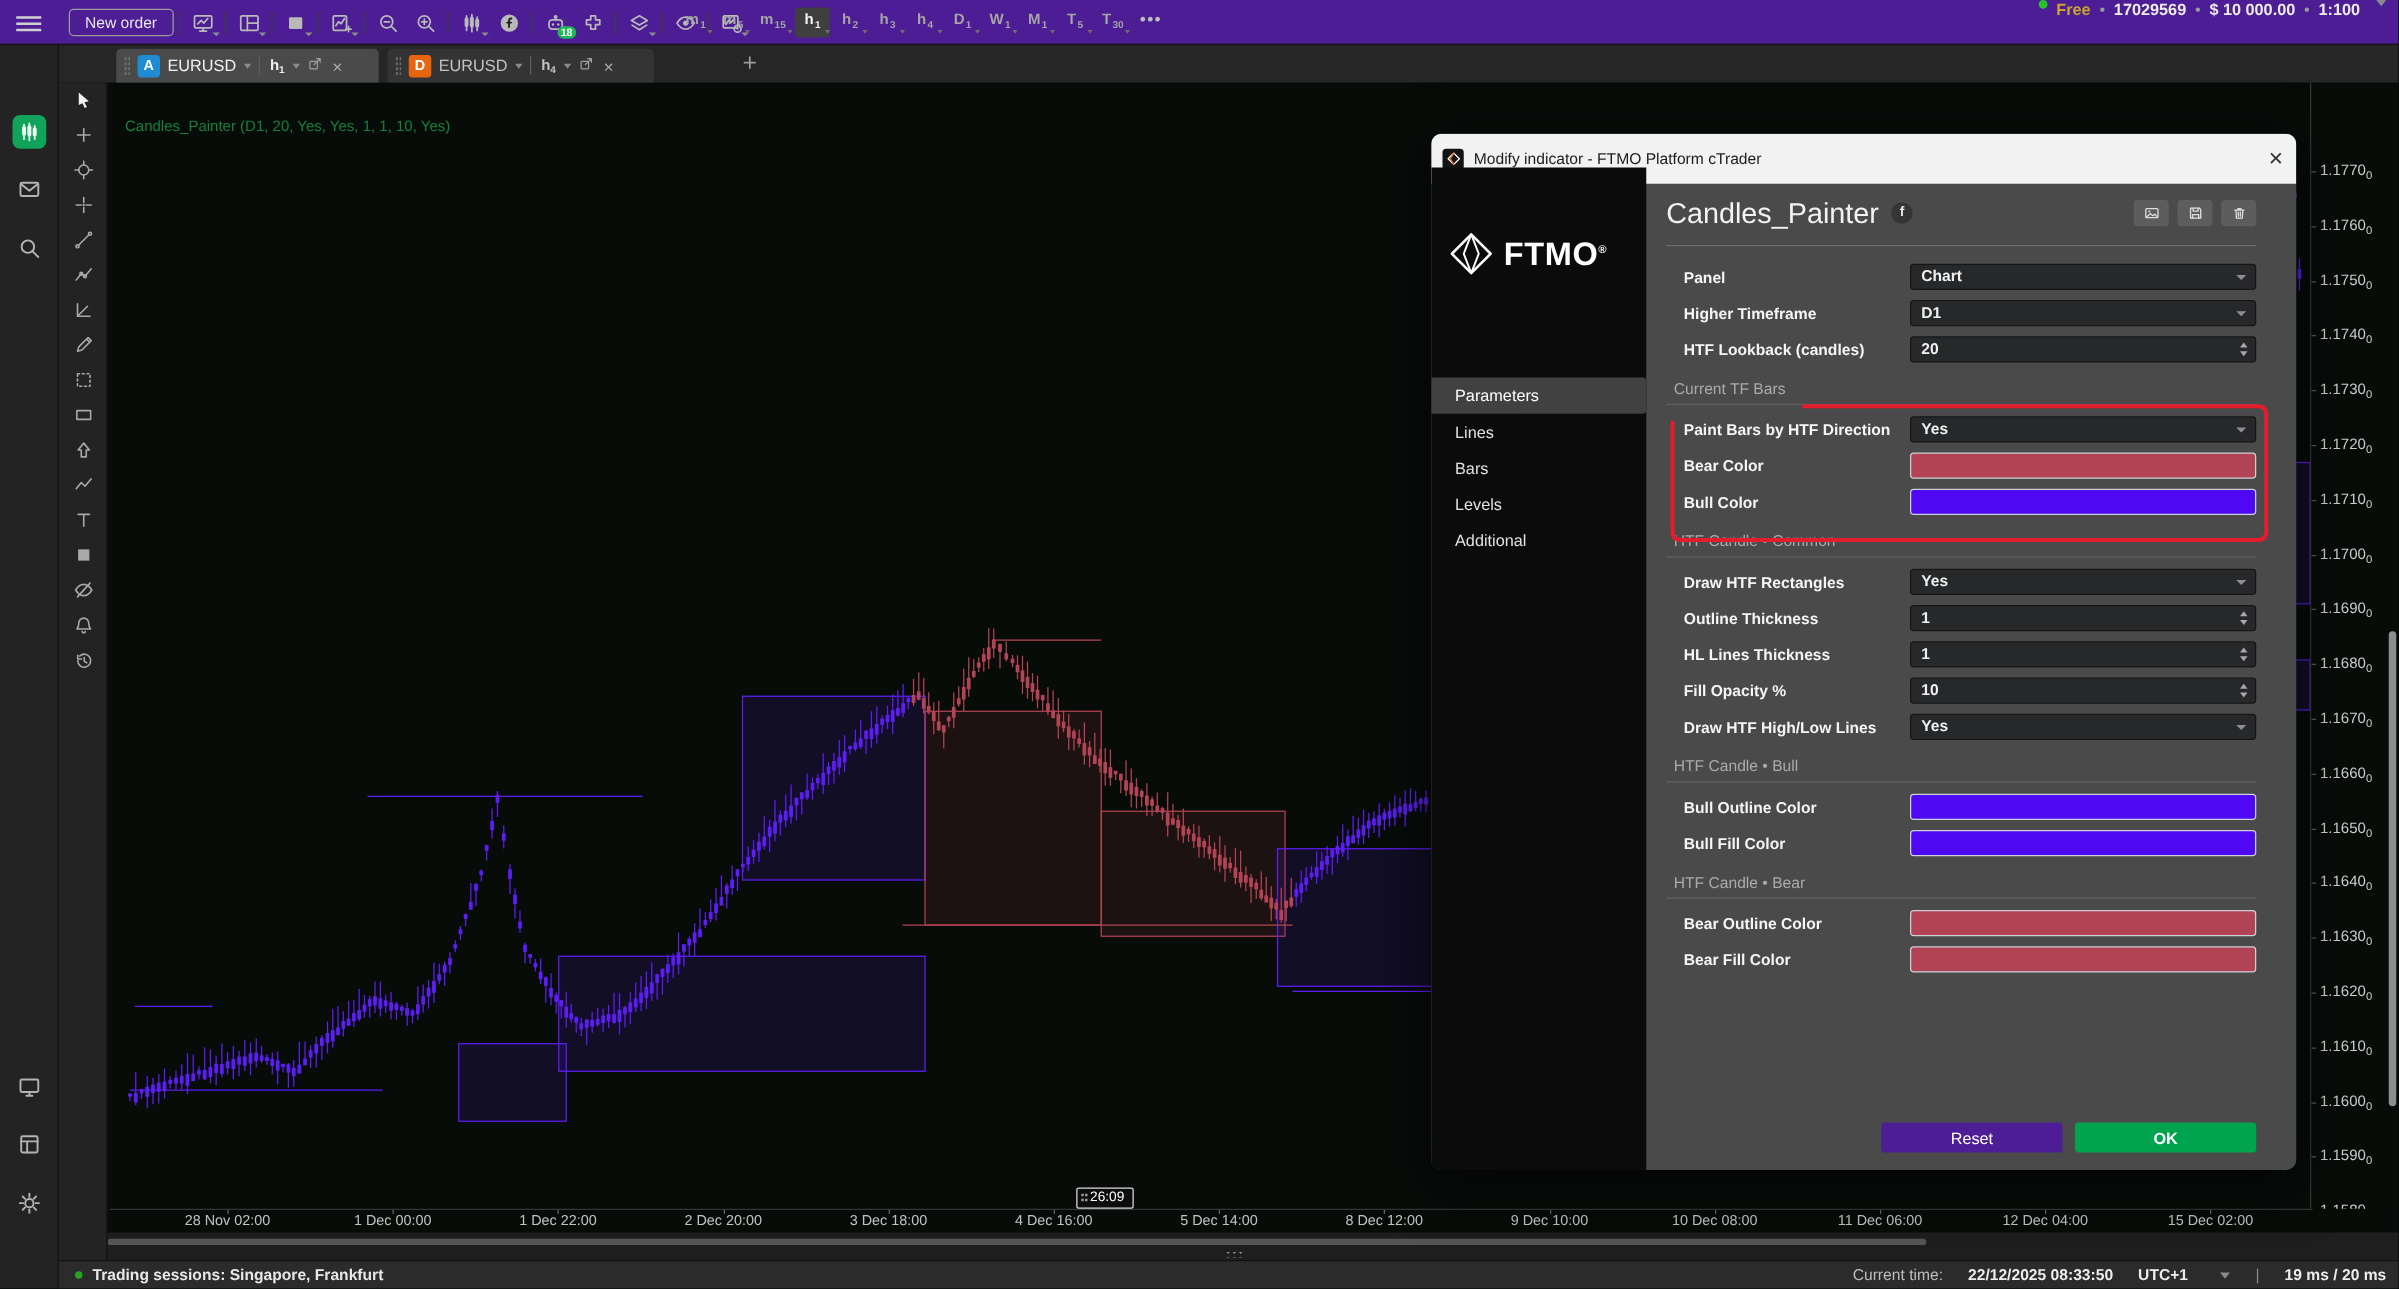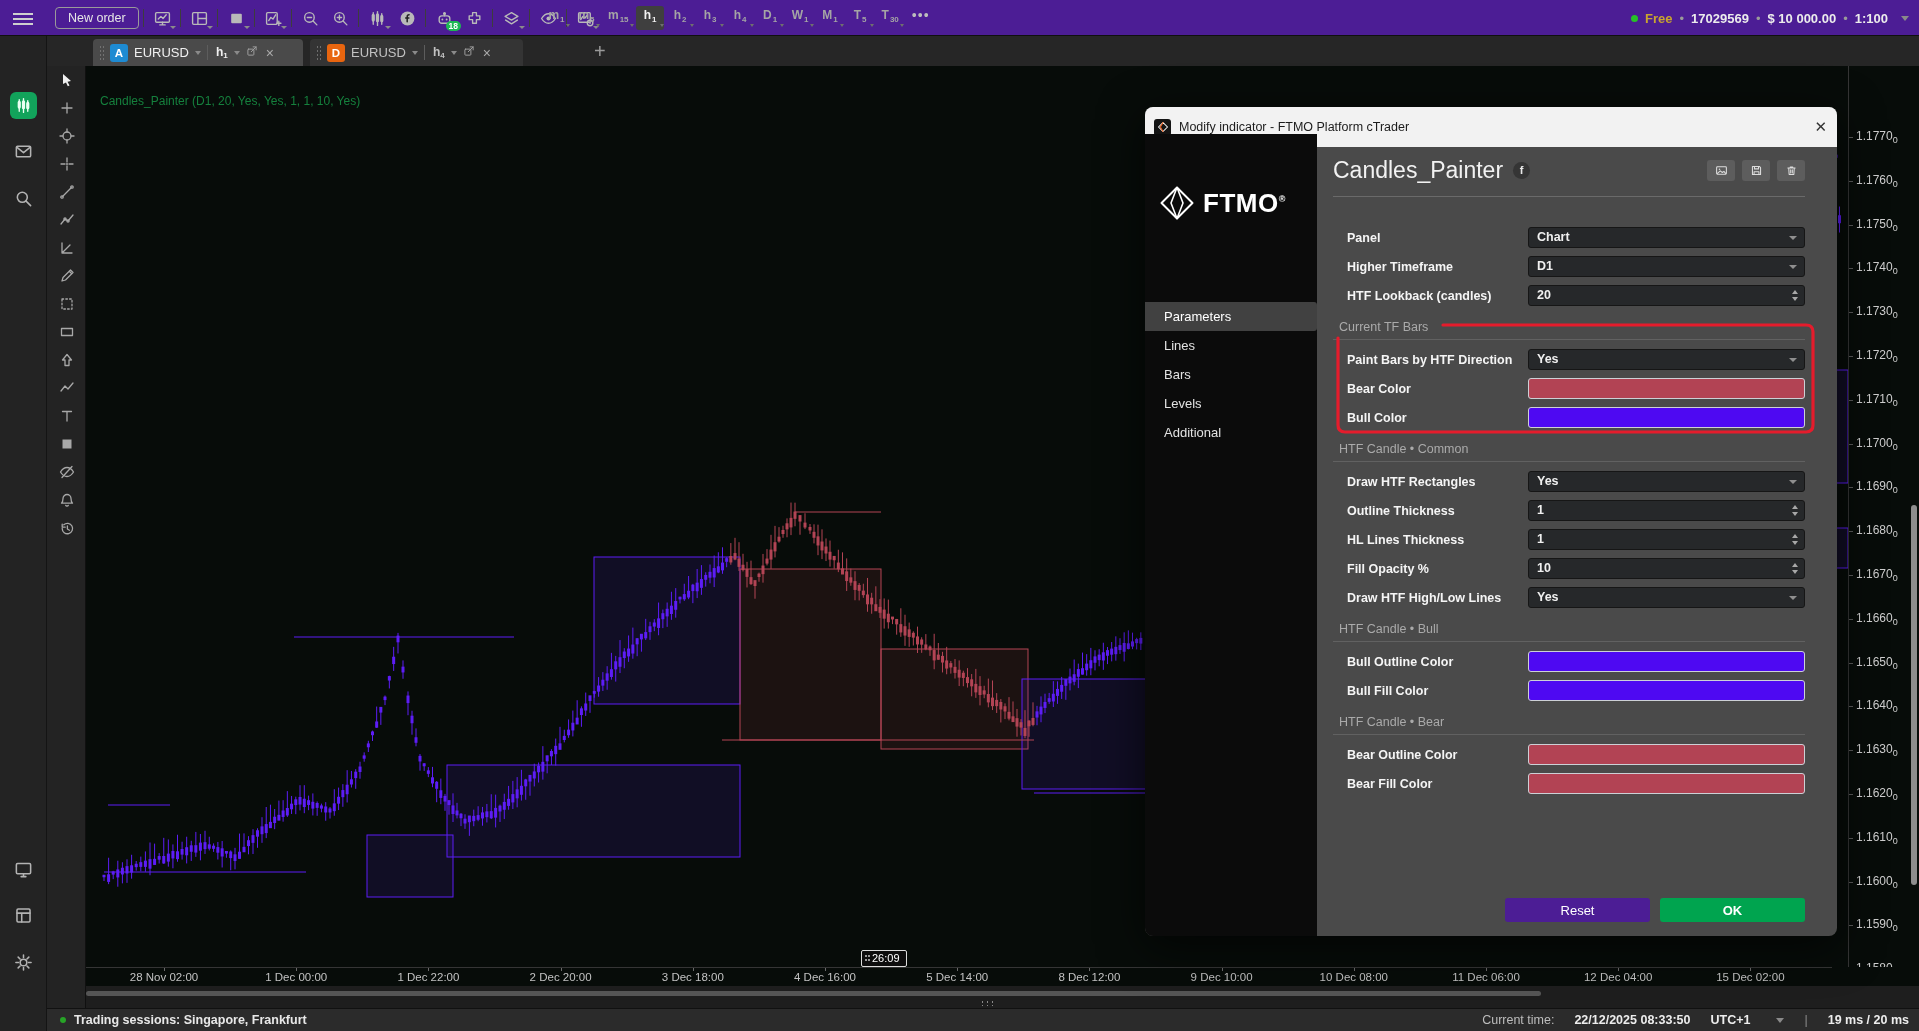--- a/index.html
+++ b/index.html
@@ -17,21 +17,21 @@
   .tb-btn svg { width:17px; height:17px; }
   .tb-btn .mini-caret { position:absolute; right:1px; bottom:2px; width:0; height:0; border-left:3px solid transparent; border-right:3px solid transparent; border-top:3.5px solid #8b8b8b; }
   .tb-sep { width:1px; height:18px; background:#3d3d3d; margin:0 3px; }
   .badge18 { position:absolute; right:-2px; bottom:0; background:#1db954; color:#fff; font-size:8.5px; font-weight:bold; border-radius:8px; padding:1px 3px; line-height:1; }
   .tf-bar { position:absolute; left:542px; top:0; height:36px; display:flex; align-items:center; gap:2px; }
   .tf-btn { position:relative; min-width:28px; height:24px; padding:2px 5px 0 6px; color:#a5a5a5; font-size:12px; font-weight:bold; border-radius:3px; display:flex; align-items:flex-start; justify-content:center; }
   .tf-btn sub { font-size:8px; font-weight:bold; margin-top:7px; margin-left:1px; }
   .tf-btn .mini-caret { position:absolute; right:0; bottom:3px; width:0; height:0; border-left:2.5px solid transparent; border-right:2.5px solid transparent; border-top:3px solid #6f6f6f; }
   .tf-btn.active { background:#3f3f3f; color:#f2f2f2; }
   .tf-more { color:#bdbdbd; font-size:14px; letter-spacing:1px; padding:0 6px 6px 6px; }
-  .account { position:absolute; right:10px; top:0; height:36px; display:flex; align-items:center; gap:7px; font-size:13px; font-weight:bold; color:#ececec; }
+  .account { position:absolute; right:10px; top:0; height:36px; display:flex; gap:7px; font-size:13px; font-weight:bold; color:#ececec; }
   .acct-dot { width:7px; height:7px; border-radius:50%; background:#27c127; }
   .acct-status { color:#c9a52e; }
   .acct-sep { color:#9a9a9a; font-weight:normal; }
   .caret-down { width:0; height:0; border-left:4px solid transparent; border-right:4px solid transparent; border-top:5px solid #8a8a8a; margin-left:6px; }
 
   
   .sidebar { position:absolute; left:0; top:36px; width:47px; height:995px; background:#232323; border-right:1px solid #141414; z-index:15; }
   .side-ic { position:absolute; left:0; width:47px; display:flex; justify-content:center; color:#b3b3b3; }
   .side-ic svg { width:19px; height:19px; }
   .side-active { position:absolute; left:10px; top:56px; width:27px; height:27px; border-radius:6px; background:#12a35b; display:flex; align-items:center; justify-content:center; color:#0b3b22; }
@@ -61,21 +61,21 @@
   .chart { position:absolute; left:86px; top:66px; width:1762px; height:901px; background:#070c09; z-index:1; }
   .ind-title { position:absolute; left:14px; top:28px; color:#15803d; font-size:12px; z-index:2; }
   .countdown { position:absolute; left:861px; top:950px; height:17px; padding:0 6px 0 10px; background:#0d0d0d; border:1px solid #dcdcdc; color:#fff; font-size:11px; line-height:15px; border-radius:2px; z-index:6; }
   .countdown::before { content:""; position:absolute; left:3px; top:4px; width:2px; height:2px; background:#9a9a9a; box-shadow:0 4px #9a9a9a, 3px 0 #9a9a9a, 3px 4px #9a9a9a; }
 
   
   .price-axis { position:absolute; left:1848px; top:66px; width:71px; height:901px; background:#070c09; border-left:1px solid #353535; z-index:5; overflow:hidden; }
   .price-lab { position:absolute; left:7px; color:#cfcfcf; font-size:12px; }
   .price-lab sub { font-size:9px; }
   .price-tick { position:absolute; left:0; width:4px; height:1px; background:#5a5a5a; }
-  .time-axis { position:absolute; left:70px; top:967px; width:1762px; height:19px; background:#070c09; border-top:1px solid #353535; z-index:5; }
+  .time-axis { position:absolute; left:88px; top:967px; width:1762px; height:19px; background:#070c09; border-top:1px solid #353535; z-index:5; }
   .time-lab { position:absolute; top:3px; transform:translateX(-50%); color:#c2c2c2; font-size:11.5px; white-space:nowrap; }
   .time-tick { position:absolute; top:0; width:1px; height:3px; background:#6a6a6a; }
 
   
   .scrollzone { position:absolute; left:47px; top:986px; width:1872px; height:22px; background:#1e1e1e; z-index:12; }
   .hthumb { position:absolute; left:39px; top:5px; width:1455px; height:5px; background:#555; border-radius:3px; }
   .drag-dots { position:absolute; left:933px; top:14px; width:14px; height:6px; background-image:radial-gradient(#8a8a8a 1px, transparent 1px); background-size:5px 4px; }
   .vthumb { position:absolute; left:1911px; top:505px; width:6px; height:380px; background:#8d8d8d; border-radius:3px; z-index:6; }
   .statusbar { position:absolute; left:47px; top:1008px; width:1872px; height:23px; background:#2b2b2b; border-top:1px solid #111; display:flex; align-items:center; z-index:12; font-size:12.5px; }
   .sess { display:flex; align-items:center; gap:8px; margin-left:13px; color:#e8e8e8; font-weight:bold; }
@@ -101,21 +101,21 @@
   .dlg-menu-item { height:29px; line-height:29px; padding-left:19px; color:#e2e2e2; font-size:13px; }
   .dlg-menu-item.sel { background:#414141; border-radius:0 3px 3px 0; color:#fff; }
   .dlg-content { position:relative; flex:1; padding:0 32px 0 16px; }
   .dlg-header { margin-top:14px; height:44px; display:flex; align-items:center; gap:10px; }
   .dlg-ind-name { font-size:23px; color:#f2f2f2; }
   .f-circle { width:17px; height:17px; border-radius:50%; background:#353535; color:#e9e9e9; font-size:11px; font-weight:bold; display:flex; align-items:center; justify-content:center; }
   .hdr-actions { margin-left:auto; display:flex; gap:7px; }
   .hdr-btn { width:28px; height:21px; border-radius:3px; background:#5d5d5d; display:flex; align-items:center; justify-content:center; color:#ddd; }
   .hdr-btn svg { width:13px; height:13px; }
   .dlg-divider { height:1px; background:#6a6a6a; margin-top:4px; }
-  .dlg-rows { margin-top:26px; }
+  .dlg-rows { margin-top:10px; }
   .drow { height:29px; display:flex; align-items:center; }
   .drow .lbl { width:195px; padding-left:14px; color:#f5f5f5; font-size:12.5px; font-weight:bold; }
   .drow .ctl { flex:1; position:relative; height:21px; }
   .ctl.select, .ctl.number { background:#26282a; border:1px solid #161616; border-radius:3px; color:#f0f0f0; font-size:12.5px; font-weight:bold; line-height:19px; padding-left:8px; }
   .ctl .sel-caret { position:absolute; right:7px; top:8px; width:0; height:0; border-left:4px solid transparent; border-right:4px solid transparent; border-top:4.5px solid #8f8f8f; }
   .ctl .spin { position:absolute; right:6px; top:4px; display:flex; flex-direction:column; gap:2.5px; }
   .ctl .spin i { display:block; width:0; height:0; border-left:3.5px solid transparent; border-right:3.5px solid transparent; }
   .ctl .spin i.up { border-bottom:4px solid #a8a8a8; }
   .ctl .spin i.dn { border-top:4px solid #a8a8a8; }
   .ctl.color { border:1px solid #cdd0d6; border-radius:3px; }

